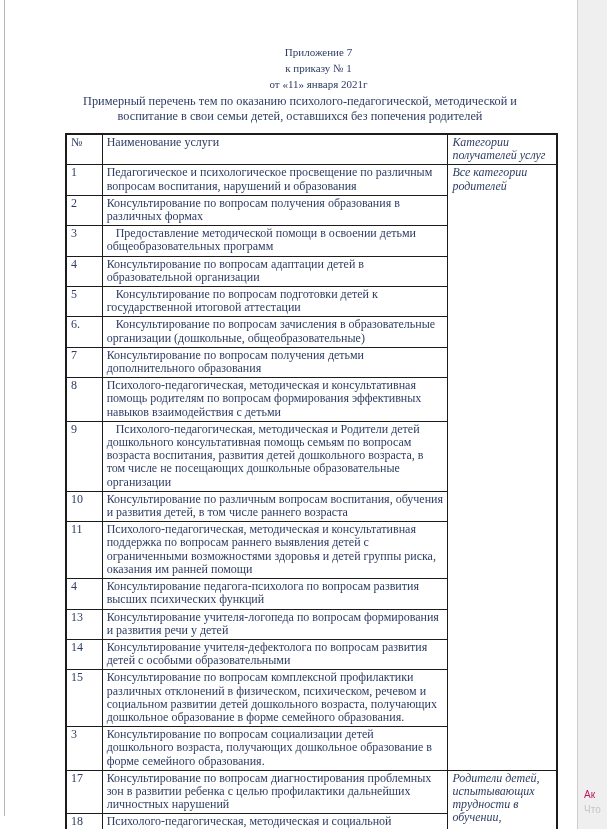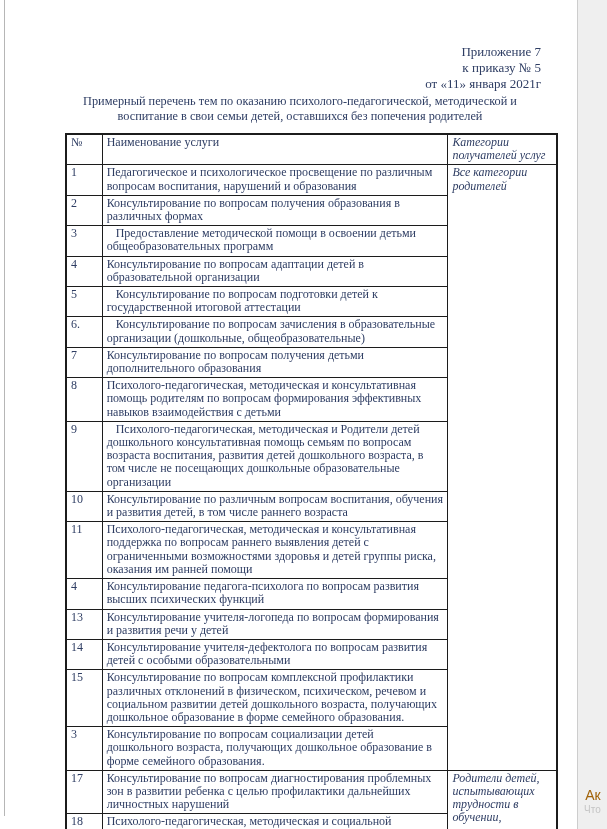--- a/index.html
+++ b/index.html
@@ -12,21 +12,21 @@
   .left-edge {
     position:absolute; left:4px; top:0; width:1px; height:816px;
     background:#b6b6b6;
   }
   .right-strip {
     position:absolute; left:577px; top:0; width:30px; height:829px;
     background:#efefef; border-left:1px solid #cdcdcd; box-sizing:border-box;
   }
   .appendix {
     position:absolute; top:44px; left:0; width:541px;
-    text-align:right; font-size:13px; line-height:16px;
+    text-align:center; font-size:11px; line-height:16px;padding-left:48px;
   }
   .doc-title {
     position:absolute; top:94px; left:40px; width:520px;
     text-align:center; font-size:12.3px; line-height:15px;
   }
   .table-wrap { position:absolute; left:65px; top:133px; width:493px; }
   table.services {
     border-collapse:collapse; width:100%;
     border:2px solid #1c1c1c;
     font-size:12px;
@@ -43,34 +43,34 @@
   td.service, th.service { width:342px; }
   td.cat, th.cat { width:100px;font-style:italic; }
   td.justify { text-align:justify; }
   td.indent { text-indent:9px; }
   th { font-size:12px; }
   .watermark {
     position:absolute; left:584px; top:786px;
     font-family:"Liberation Sans","DejaVu Sans",sans-serif;
     white-space:nowrap;
   }
-  .wm-line1 { font-size:14px; color:#a16207; line-height:18px;text-align:right; }
+  .wm-line1 { font-size:10px; color:#be185d; line-height:18px; }
   .wm-line2 { font-size:10px; color:#c5c5c5; line-height:12px; }
 </style>
 </head>
 <body>
 
 <div class="page">
 
   <div class="left-edge"></div>
   <div class="right-strip"></div>
 
   <div class="appendix">
     <div>Приложение 7</div>
-    <div>к приказу № 5</div>
+    <div>к приказу № 1</div>
     <div>от «11» января 2021г</div>
   </div>
 
   <div class="doc-title">
     <div>Примерный перечень тем по оказанию психолого-педагогической, методической и</div>
     <div>воспитание в свои семьи детей, оставшихся без попечения родителей</div>
   </div>
 
   <div class="table-wrap">
     <table class="services">

